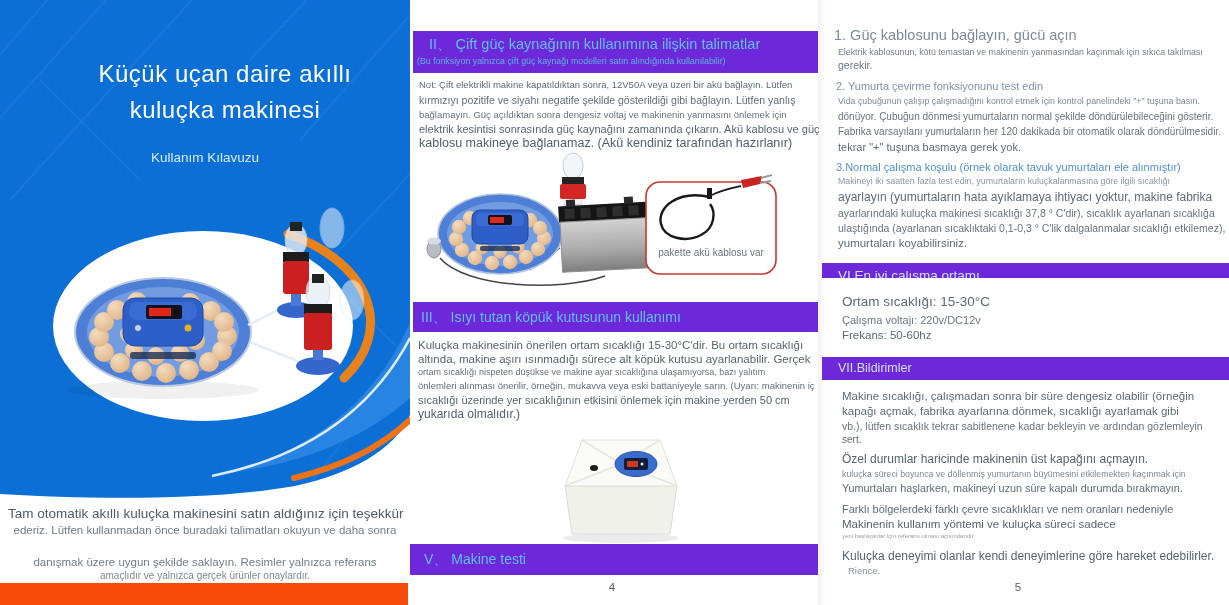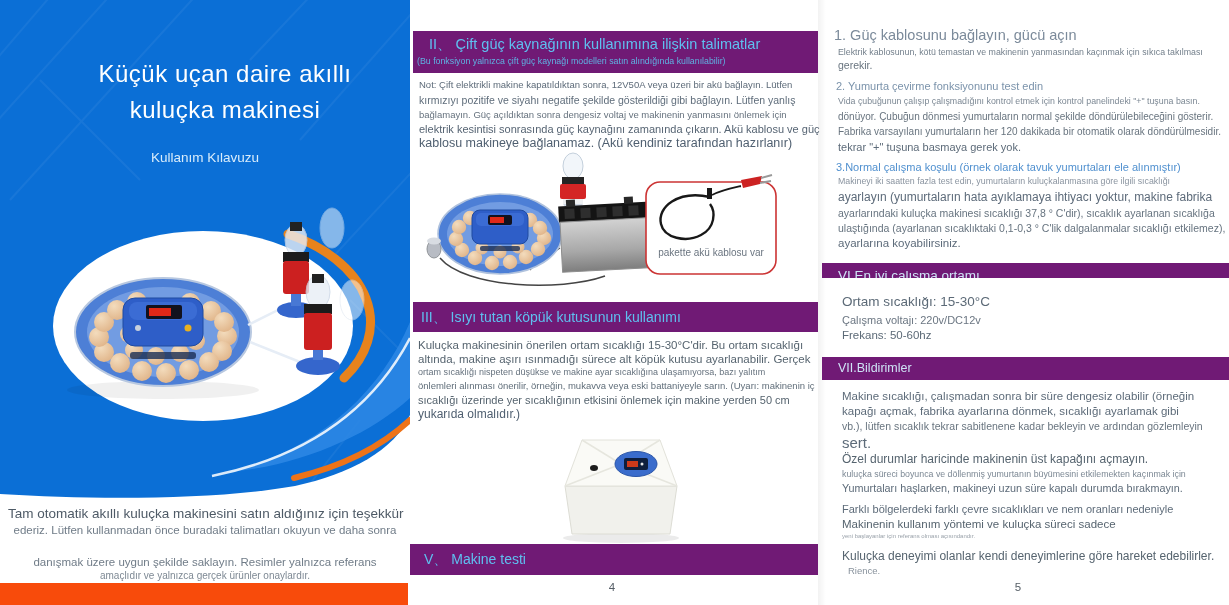--- a/index.html
+++ b/index.html
@@ -14,21 +14,21 @@
                font-size:24px;letter-spacing:.5px;line-height:36px;font-weight:400;padding-left:20px;}
   .cover-sub{left:0;top:150px;width:410px;text-align:center;color:#d8ecfb;font-size:13.5px;}
   .cover-footer{left:8px;top:506px;width:394px;text-align:center;}
   .cf0{font-size:13.5px;color:#4e5a66;margin-bottom:3px;}
   .cf1{font-size:11.5px;color:#707c88;margin-bottom:20px;}
   .cf2{font-size:11.5px;color:#707c88;margin-bottom:2px;}
   .cf3{font-size:10px;color:#7e8994;}
   .orange-bar{left:0;top:583px;width:408px;height:22px;background:#f84b0b;}
 
   
-  .bar{background:#701a75;color:#5fc0f0;overflow:hidden;}
+  .bar{background:#6d28d9;color:#5fc0f0;overflow:hidden;}
   .bar .bt{white-space:nowrap;}
   .bar2{left:413px;top:31px;width:405px;height:42px;}
   .bar2 .bt{font-size:14.5px;padding:4px 0 0 16px;}
   .bar2 .bs{font-size:8.8px;color:#5fb2e2;padding-left:4px;margin-top:2px;white-space:nowrap;}
   .bar3{left:413px;top:302px;width:405px;height:30px;}
   .bar3 .bt{font-size:14px;line-height:30px;padding-left:8px;}
   .bar5{left:410px;top:544px;width:408px;height:31px;}
   .bar5 .bt{font-size:14px;line-height:31px;padding-left:14px;}
   .bar6{left:822px;top:263px;width:407px;height:15px;color:#cfe3f6;}
   .bar6 .bt{font-size:13.5px;line-height:25px;padding-left:16px;}
@@ -71,21 +71,21 @@
   .r-i3 .l3{font-size:10.5px;color:#66737f;margin-bottom:3px;}
   .r-i3 .l4{font-size:11.5px;color:#5d6b7a;}
   .r-vi{left:842px;top:294px;}
   .r-vi .l0{font-size:13.5px;color:#5c6a77;margin-bottom:5px;}
   .r-vi .l1{font-size:11px;color:#6b7682;margin-bottom:3px;}
   .r-vi .l2{font-size:11.5px;color:#5c6a77;}
   .r-p{left:842px;}
   .rp1{top:390px;}
   .rp1 .l0,.rp1 .l1{font-size:11.5px;color:#5d6b79;margin-bottom:3px;}
   .rp1 .l2{font-size:10.5px;color:#68747f;margin-bottom:2px;}
-  .rp1 .l3{font-size:15px;color:#5d6b79;}
+  .rp1 .l3{font-size:10px;color:#5d6b79;}
   .rp2{top:452px;}
   .rp2 .l0{font-size:12px;color:#56646f;margin-bottom:3px;}
   .rp2 .l1{font-size:8.8px;color:#7c8894;margin-bottom:3px;}
   .rp2 .l2{font-size:10.8px;color:#5d6b79;}
   .rp3{top:503px;}
   .rp3 .l0{font-size:11px;color:#5d6b79;margin-bottom:3px;}
   .rp3 .l1{font-size:11.5px;color:#56646f;margin-bottom:3px;}
   .rp3 .l2{font-size:6px;color:#9aa2aa;}
   .rp4{top:549px;}
   .rp4 .l0{font-size:12px;color:#56646f;margin-bottom:2px;}
@@ -341,21 +341,21 @@
     <span class="ln l2">Fabrika varsayılanı yumurtaların her 120 dakikada bir otomatik olarak döndürülmesidir.</span>
     <span class="ln l3">tekrar "+" tuşuna basmaya gerek yok.</span>
   </div>
 
   <div class="abs r-h3 ln">3.Normal çalışma koşulu (örnek olarak tavuk yumurtaları ele alınmıştır)</div>
   <div class="abs r-i3">
     <span class="ln l0">Makineyi iki saatten fazla test edin, yumurtaların kuluçkalanmasına göre ilgili sıcaklığı</span>
     <span class="ln l1">ayarlayın (yumurtaların hata ayıklamaya ihtiyacı yoktur, makine fabrika</span>
     <span class="ln l2">ayarlarındaki kuluçka makinesi sıcaklığı 37,8 ° C'dir), sıcaklık ayarlanan sıcaklığa</span>
     <span class="ln l3">ulaştığında (ayarlanan sıcaklıktaki 0,1-0,3 ° C'lik dalgalanmalar sıcaklığı etkilemez),</span>
-    <span class="ln l4">ayarlarına koyabilirsiniz.</span>
+    <span class="ln l4">yumurtaları koyabilirsiniz.</span>
   </div>
 
   <div class="abs bar bar6">
     <div class="bt">VI.En iyi çalışma ortamı</div>
   </div>
   <div class="abs r-vi">
     <span class="ln l0">Ortam sıcaklığı: 15-30°C</span>
     <span class="ln l1">Çalışma voltajı: 220v/DC12v</span>
     <span class="ln l2">Frekans: 50-60hz</span>
   </div>

